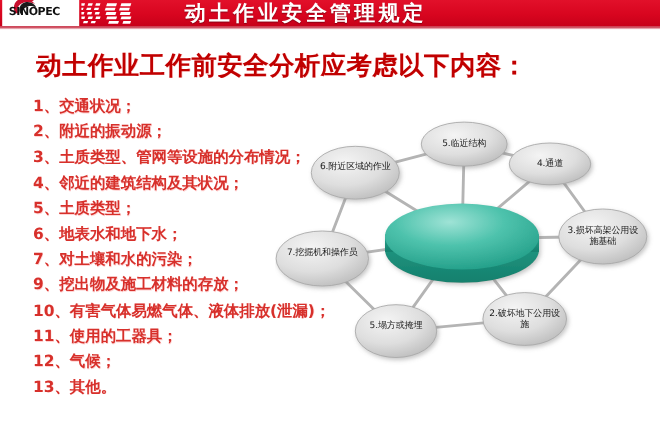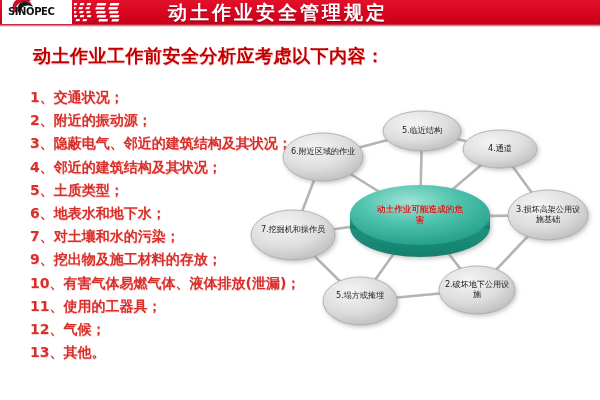--- a/index.html
+++ b/index.html
@@ -47,21 +47,21 @@
     color:#ffffff;font-size:19px;font-weight:bold;
     letter-spacing:3px;
     text-shadow:0 1px 1px rgba(0,0,0,0.35);
     line-height:24px;
     pointer-events:none;
   }
 
   
   #subtitle{
     position:absolute;left:33px;top:44px;
-    font-size:18px;font-weight:bold;
+    font-size:23px;font-weight:bold;
     color:#c00000;
     letter-spacing:0.5px;
     text-shadow:0.6px 0.6px 0 rgba(255,140,140,0.55);
     white-space:nowrap;
   }
 
   
   #list{
     position:absolute;left:30px;top:86px;width:330px;
   }
@@ -140,21 +140,21 @@
     </g>
   </svg>
 </div>
 <div id="header-underline"></div>
 
 <div id="subtitle">动土作业工作前安全分析应考虑以下内容：</div>
 
 <div id="list">
   <div class="list-item"><span class="li-num">1、</span><span>交通状况；</span></div>
   <div class="list-item"><span class="li-num">2、</span><span>附近的振动源；</span></div>
-  <div class="list-item"><span class="li-num">3、</span><span>隐蔽电气、邻近的建筑结构及其状况；</span></div>
+  <div class="list-item"><span class="li-num">3、</span><span>土质类型、管网等设施的分布情况；</span></div>
   <div class="list-item"><span class="li-num">4、</span><span>邻近的建筑结构及其状况；</span></div>
   <div class="list-item"><span class="li-num">5、</span><span>土质类型；</span></div>
   <div class="list-item"><span class="li-num">6、</span><span>地表水和地下水；</span></div>
   <div class="list-item"><span class="li-num">7、</span><span>对土壤和水的污染；</span></div>
   <div class="list-item"><span class="li-num">9、</span><span>挖出物及施工材料的存放；</span></div>
   <div class="list-item"><span class="li-num">10、</span><span>有害气体易燃气体、液体排放(泄漏)；</span></div>
   <div class="list-item"><span class="li-num">11、</span><span>使用的工器具；</span></div>
   <div class="list-item"><span class="li-num">12、</span><span>气候；</span></div>
   <div class="list-item"><span class="li-num">13、</span><span>其他。</span></div>
 </div>
@@ -211,21 +211,20 @@
       <ellipse cx="172" cy="26" rx="39" ry="20" fill="url(#gNode)" stroke="#a8a8a8" stroke-width="0.8" filter="url(#softShadow)"></ellipse>
       <ellipse cx="250" cy="44" rx="37" ry="19" fill="url(#gNode)" stroke="#a8a8a8" stroke-width="0.8" filter="url(#softShadow)"></ellipse>
       <ellipse cx="298" cy="110" rx="40" ry="25" fill="url(#gNode)" stroke="#a8a8a8" stroke-width="0.8" filter="url(#softShadow)"></ellipse>
       <ellipse cx="227" cy="185" rx="38" ry="24" fill="url(#gNode)" stroke="#a8a8a8" stroke-width="0.8" filter="url(#softShadow)"></ellipse>
       <ellipse cx="110" cy="196" rx="37" ry="24" fill="url(#gNode)" stroke="#a8a8a8" stroke-width="0.8" filter="url(#softShadow)"></ellipse>
       <ellipse cx="43" cy="130" rx="42" ry="25" fill="url(#gNode)" stroke="#a8a8a8" stroke-width="0.8" filter="url(#softShadow)"></ellipse>
       <ellipse cx="73" cy="52" rx="40" ry="24" fill="url(#gNode)" stroke="#a8a8a8" stroke-width="0.8" filter="url(#softShadow)"></ellipse>
     </g>
   </svg>
 
-  <div id="center-label" style="left:124px;top:99px;">动土作业可能造成的危害</div>
 
   <div class="node-label" style="left:136px;top:21px;">5.临近结构</div>
   <div class="node-label" style="left:214px;top:39px;">4.通道</div>
   <div class="node-label" style="left:262px;top:100px;">3.损坏高架公用设施基础</div>
   <div class="node-label" style="left:191px;top:175px;">2.破坏地下公用设施</div>
   <div class="node-label" style="left:74px;top:186px;">5.塌方或掩埋</div>
   <div class="node-label" style="left:7px;top:120px;">7.挖掘机和操作员</div>
   <div class="node-label" style="left:37px;top:42px;">6.附近区域的作业</div>
 </div>
 

